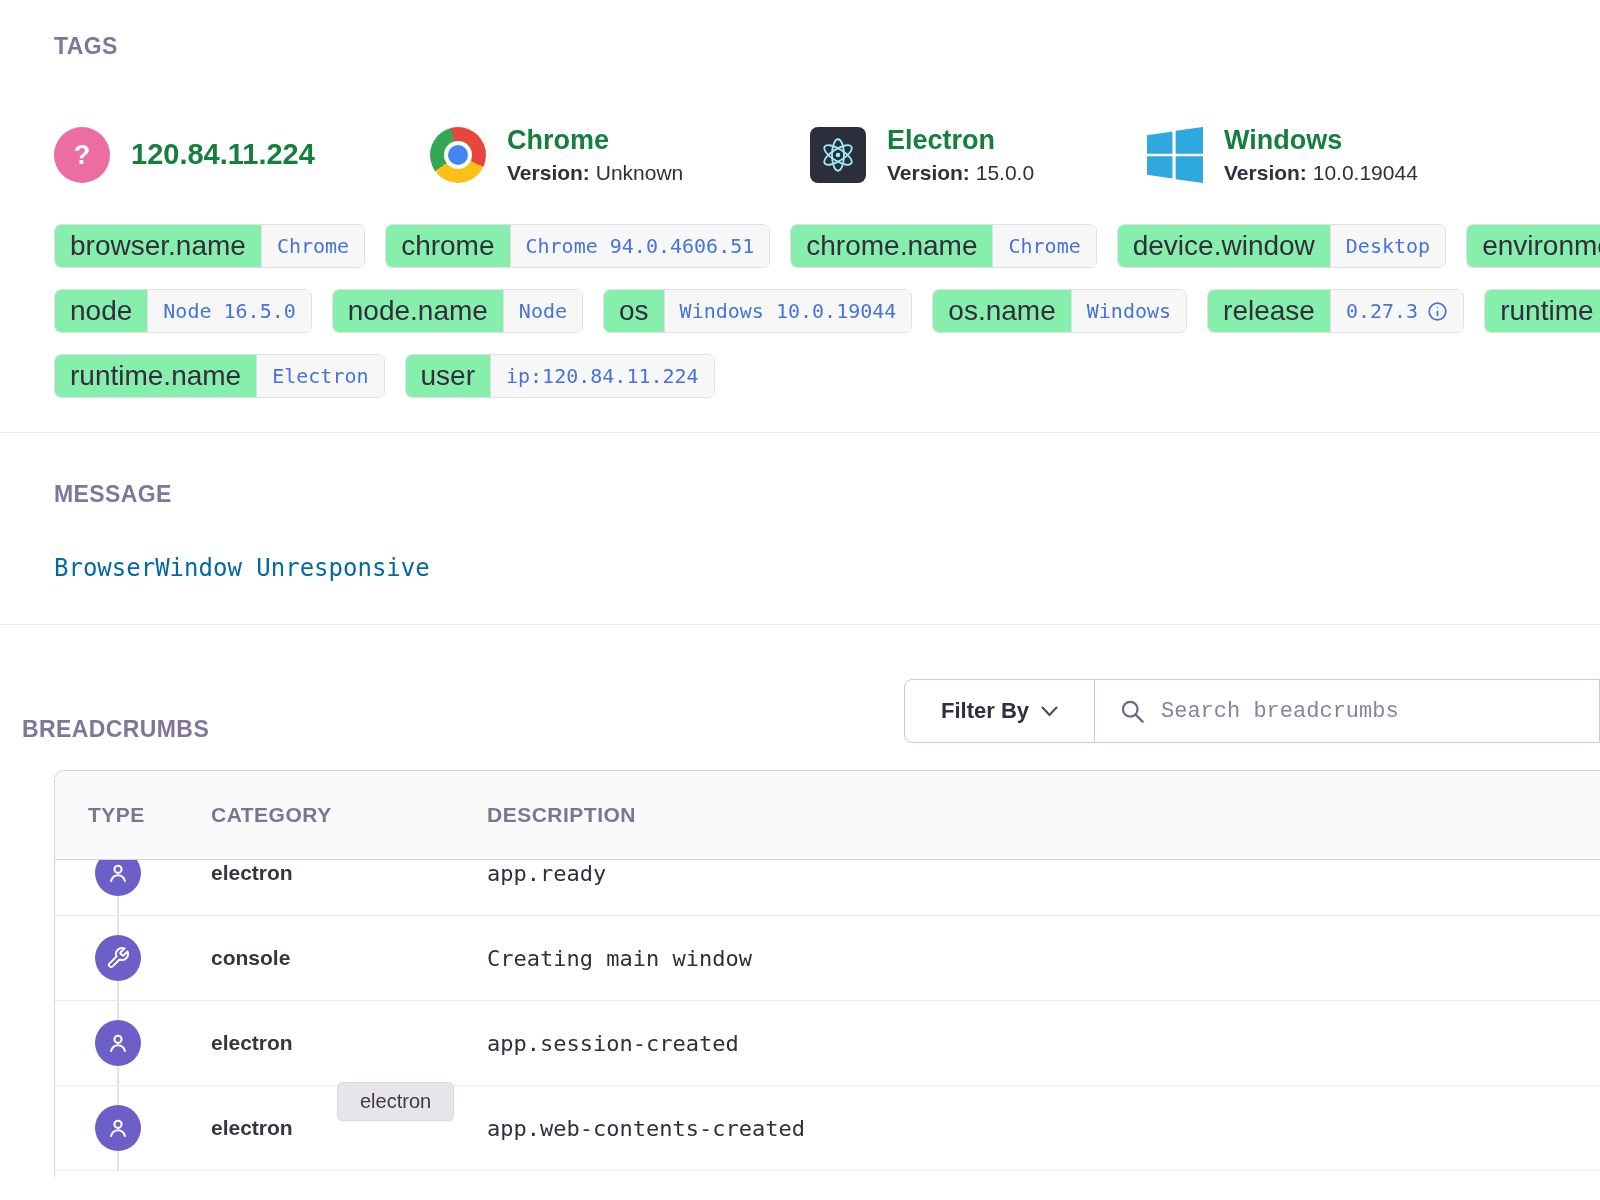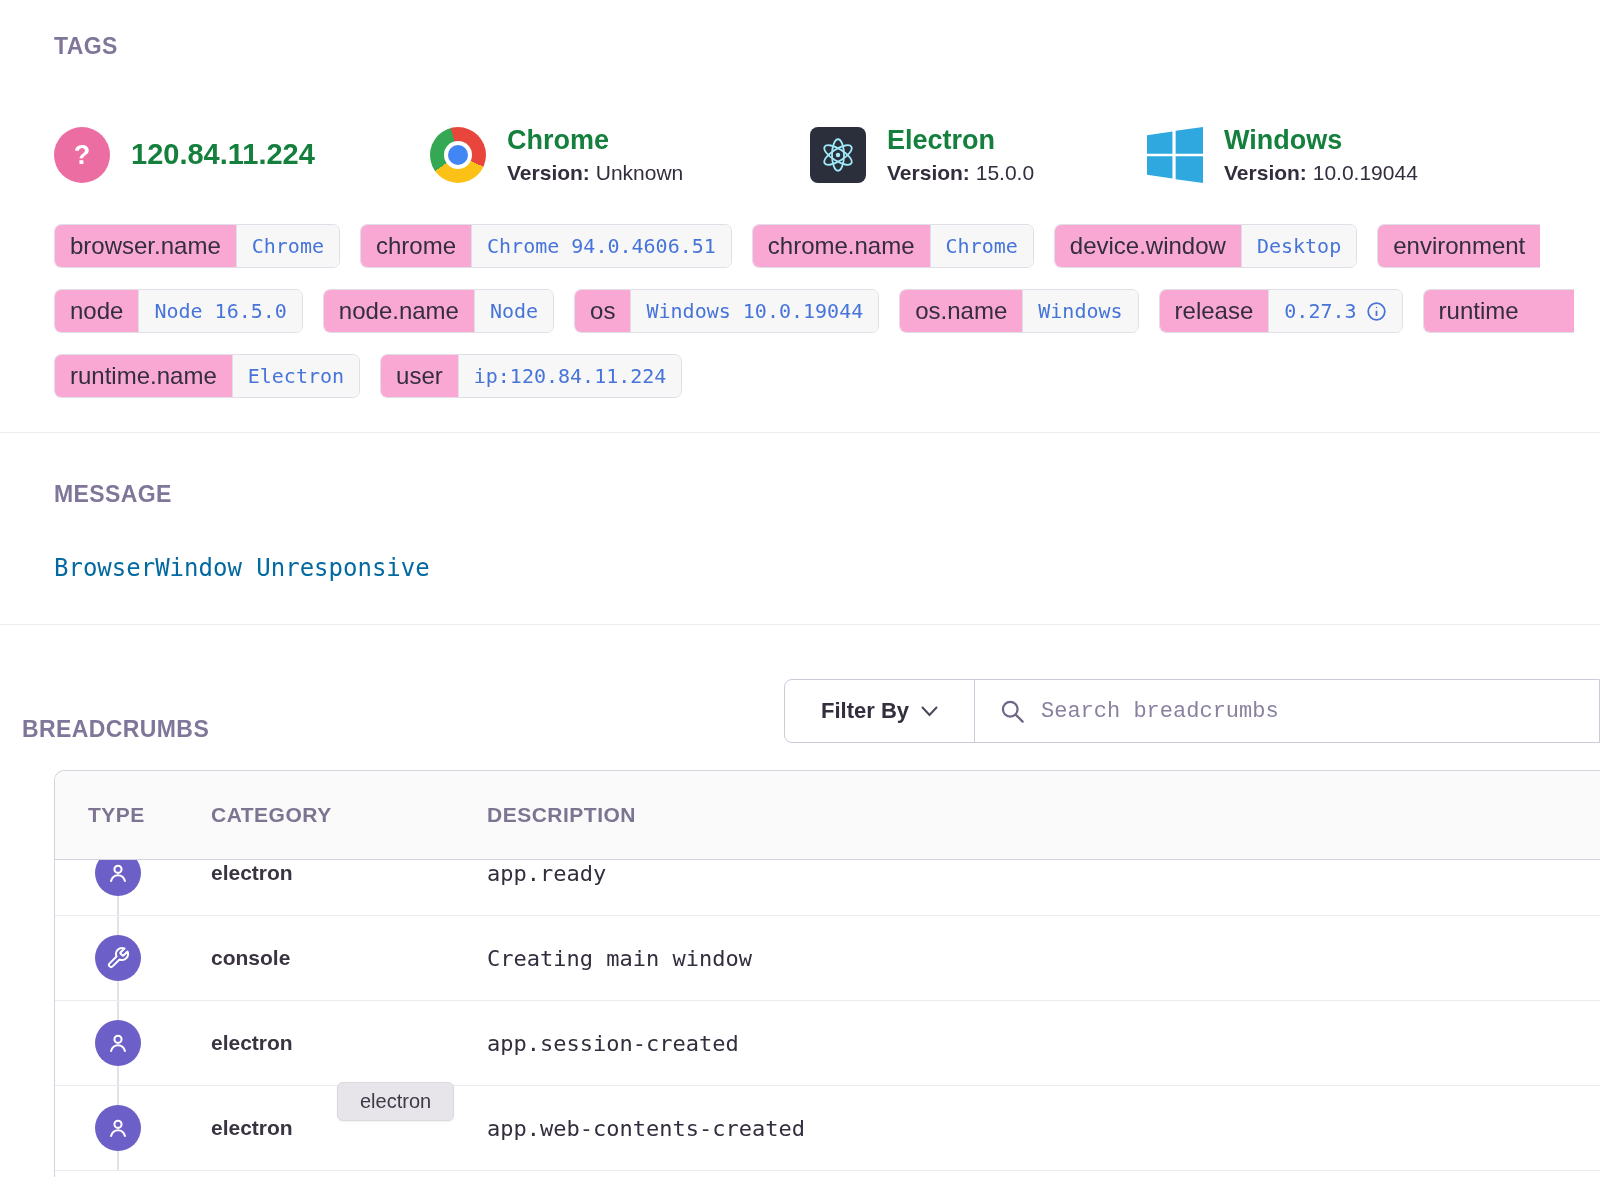--- a/index.html
+++ b/index.html
@@ -26,36 +26,36 @@
   .chrome-logo { border-radius: 50%; position: relative;
     background: conic-gradient(#e8453c 0deg 115deg, #fbc116 115deg 235deg, #34a853 235deg 345deg, #e8453c 345deg 360deg); }
   .chrome-logo::before { content:""; position: absolute; inset: 14px; border-radius: 50%; background: #fff; }
   .chrome-logo::after { content:""; position: absolute; inset: 18px; border-radius: 50%; background: #4285f4; }
   .electron-logo { background: #2b2e3b; border-radius: 8px; display: flex; align-items: center; justify-content: center; }
 
   .pill-rows { margin-top: 30px; }
   .pill-row { display: flex; gap: 20px; margin-bottom: 21px; }
   .pill { display: inline-flex; align-items: stretch; height: 44px; border: 1px solid #e2dee8;
     border-radius: 7px; overflow: hidden; flex: none; background: #fff; }
-  .pill-key { display: flex; align-items: center; padding: 0 15px; font-size: 24px; color: #332d3e; background: #f9a8d4; }
+  .pill-key { display: flex; align-items: center; padding: 0 15px; font-size: 28px; color: #332d3e; background: #86efac; }
   .pill-val { display: flex; align-items: center; gap: 9px; padding: 0 15px; font-size: 20px; color: #4674d9;
     background: #f7f7f8; border-left: 1px solid #e2dee8; font-family: "DejaVu Sans Mono", monospace; }
   .pill.cut { border-radius: 7px 0 0 7px; border-right: none; }
   .pill.cut .pill-key { min-width: 150px; }
 
   .divider { border: none; border-top: 1px solid #edebf0; }
 
   
   .message-section { padding: 48px 0 42px 54px; }
   .message-text { margin-top: 46px; font-size: 24px; color: #0369a1; }
 
   
   .breadcrumbs-section { padding-top: 54px; }
   .bc-header { display: flex; align-items: flex-end; height: 64px; padding-left: 22px; }
-  .filter-bar { margin-left: auto; width: 816px; height: 64px; display: flex; align-items: stretch;
+  .filter-bar { margin-left: auto; width: 696px; height: 64px; display: flex; align-items: stretch;
     border: 1px solid #cfc8d9; border-radius: 8px 0 0 8px; background: #fff; }
   .filter-by { width: 190px; display: flex; align-items: center; justify-content: center; gap: 12px;
     font-size: 22px; font-weight: 700; color: #332d3d; border-right: 1px solid #cfc8d9; cursor: pointer; }
   .search-box { flex: 1; display: flex; align-items: center; gap: 15px; padding-left: 24px; }
   .search-box input { border: none; outline: none; font-size: 22px; color: #433c4f; flex: 1;
     font-family: Liberation Mono, monospace; background: transparent; }
   .search-box input::placeholder { color: #8a809f; }
 
   .bc-table { margin-left: 54px; margin-top: 27px; width: 1560px; border: 1px solid #d6d2dd; border-bottom: none;
     border-radius: 10px 10px 0 0; position: relative; height: 407px; overflow: hidden; }

